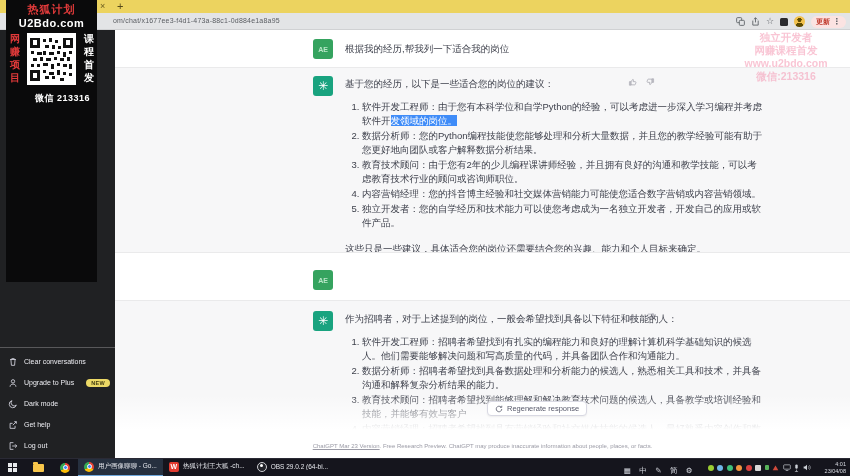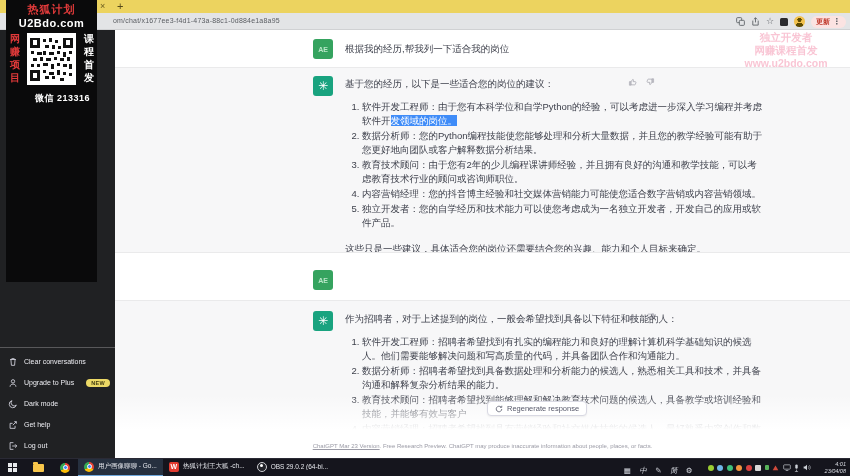--- a/index.html
+++ b/index.html
@@ -97,21 +97,21 @@
   .chrome-ic::after { content:""; position:absolute; inset:2.5px; border-radius:50%; background:#4285f4;
     border:1px solid #fff;}
   .wps-ic { width:10px; height:10px; border-radius:2px; background:#e23b30; color:#fff; font-size:7px; font-weight:bold;
     display:flex; align-items:center; justify-content:center; flex:0 0 auto;}
   .obs-ic { width:10px; height:10px; border-radius:50%; background:#23242a; border:1px solid #cfd0d4; position:relative; flex:0 0 auto;}
   .obs-ic::after { content:""; position:absolute; left:2px; top:1.5px; width:3px; height:3px; border-radius:50%; background:#fff;}
   .task { display:flex; align-items:center; gap:4px; height:18px; padding:0 6px; max-width:95px; cursor:pointer;
     border-bottom:2px solid transparent;}
   .task .tlabel { font-size:6.5px; color:#e4e6eb; white-space:nowrap; overflow:hidden; }
   .task.active { background:#26303f; border-bottom-color:#6fa8dc; }
-  .tb-right { margin-left:auto; display:flex; align-items:center; gap:9px; padding-right:4px;font-style:italic;}
+  .tb-right { margin-left:auto; display:flex; align-items:center; gap:9px; padding-right:4px;}
   .ime span { font-size:7.5px; color:#d9dce3; margin-left:4px;}
   .tray { display:flex; align-items:center; gap:3.5px; margin-left:6px;}
   .dot { width:6px; height:6px; border-radius:50%; display:inline-block;}
   .clock { text-align:right; font-size:5.5px; line-height:6.5px; margin-left:5px; color:#d8dbe2;}
 </style>
 </head>
 <body>
 
 <div class="screen">
 
@@ -308,20 +308,21 @@
       </div>
       <div class="vtext r">课程首发</div>
     </div>
     <div class="qr-wechat">微信 213316</div>
   </div>
 
   <div class="watermark">
     <div>独立开发者</div>
     <div>网赚课程首发</div>
     <div>www.u2bdo.com</div>
+    <div>微信:213316</div>
   </div>
 
   <div class="taskbar">
     <div class="tb-btn">
         <span class="win-icon"></span>
       </div>
     <div class="tb-btn">
         <span class="folder-icon"></span>
       </div>
     <div class="tb-btn">

